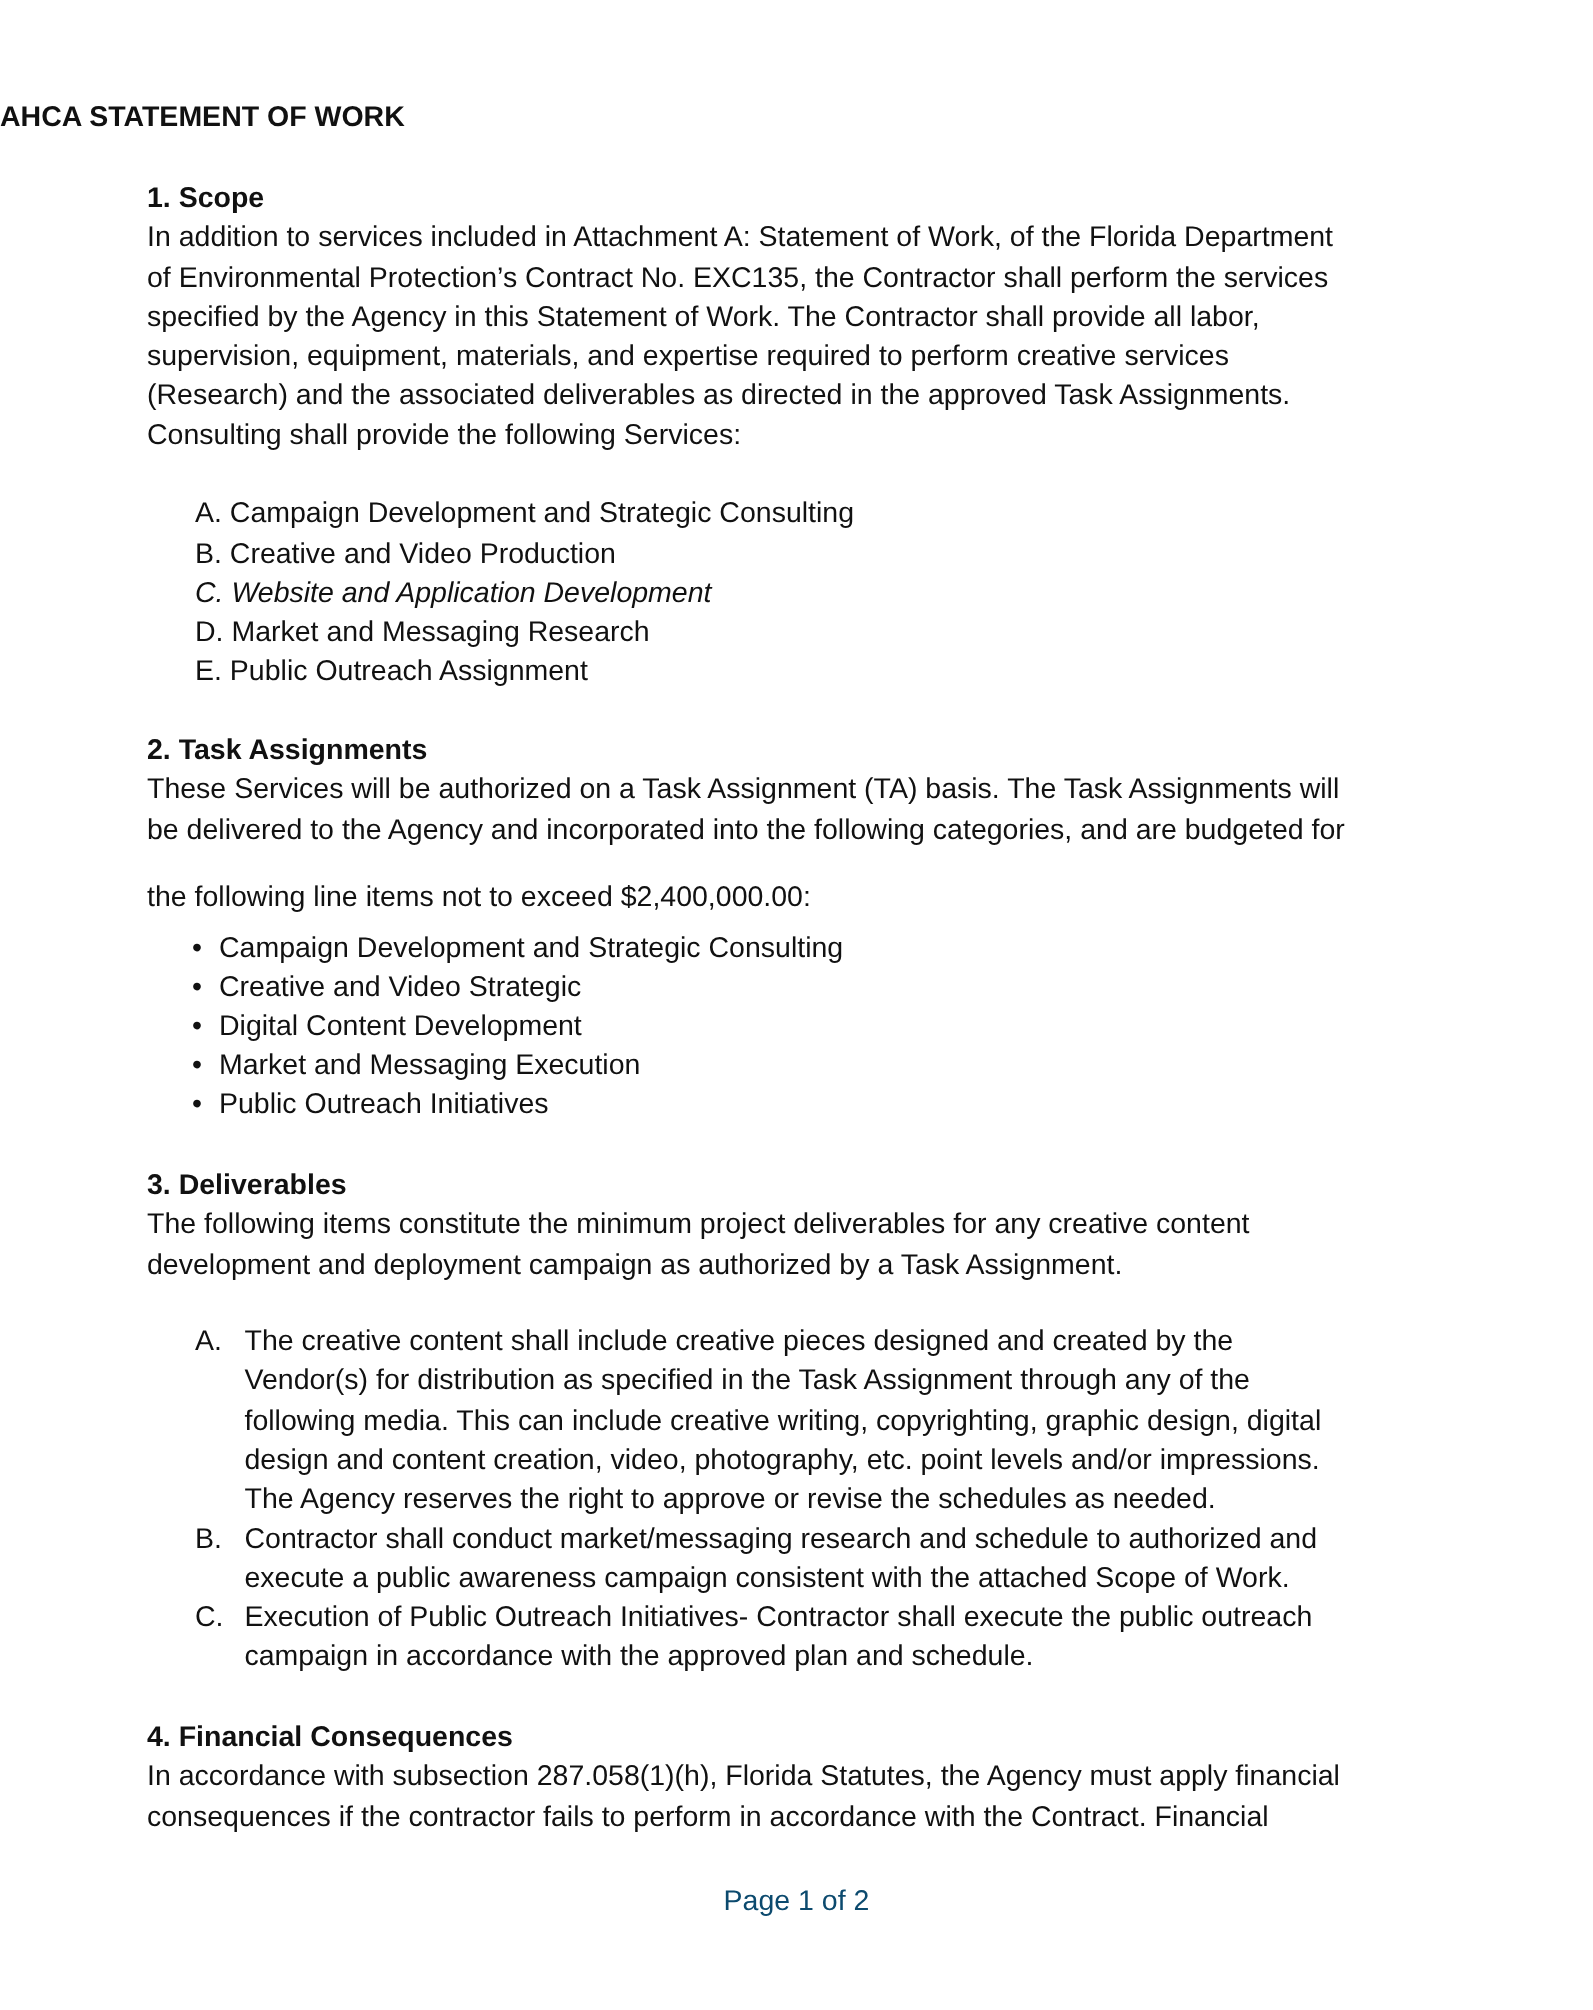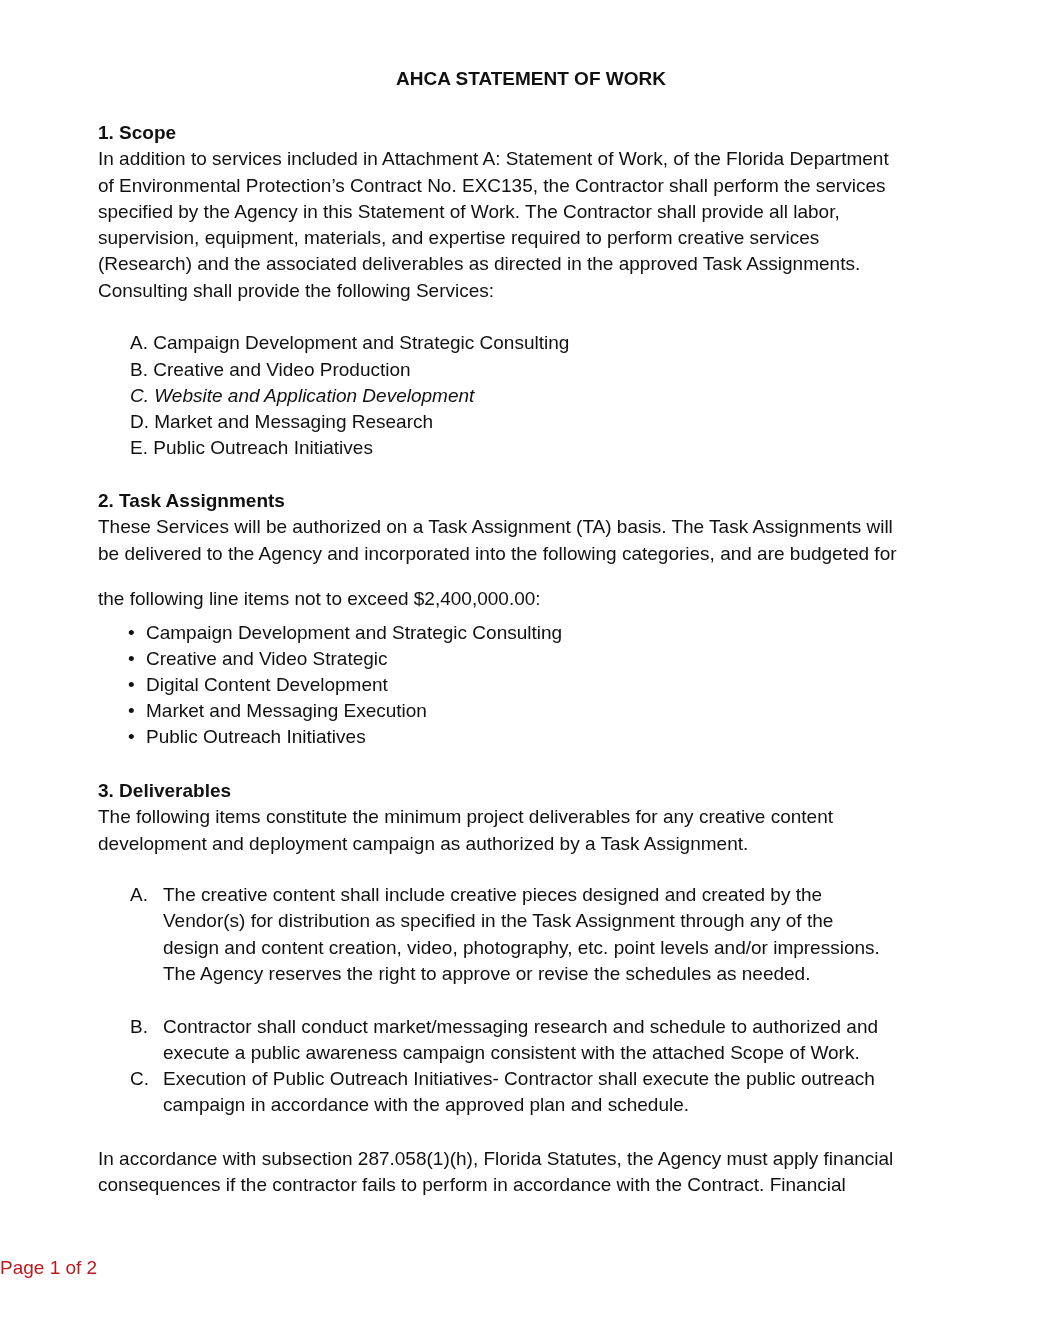--- a/index.html
+++ b/index.html
@@ -2,39 +2,39 @@
 <html><head>
   <meta charset="utf-8">
   <style>
     html, body { margin: 0; padding: 0; background: #ffffff; }
     body {
       width: 1062px; height: 1340px; position: relative; overflow: hidden;
       font-family: "Liberation Sans", sans-serif; color: #111111;
     }
     .page { position: absolute; left: 0; top: 0; width: 1062px; height: 1340px; }
     .title {
-      position: absolute; top: 68px; left: 0; width: 1062px; text-align: center;
+      position: absolute; top: 68px; left: 0; width: 1062px; 
       font-weight: bold; font-size: 19px; letter-spacing: 0;
     }
     .block { position: absolute; left: 98px; width: 860px; font-size: 19px; line-height: 26.3px; }
     .heading { font-weight: bold; }
     .para { margin: 0; }
     .para .ln { display: block; white-space: nowrap; }
     ul.alpha, ul.bullets, ol.deliv { list-style: none; margin: 0; padding: 0; }
     .alpha li { position: absolute; left: 32px; white-space: nowrap; }
     .bullets li { position: absolute; left: 30px; white-space: nowrap; }
     .bullets .dot { position: absolute; left: 0; top: 0; }
     .bullets .txt { position: absolute; left: 18px; top: 0; }
     .deliv li { position: absolute; left: 32px; width: 820px; }
     .deliv .mk { position: absolute; left: 0; top: 0; }
     .deliv .body { position: absolute; left: 33px; top: 0; }
     .deliv .body .ln { display: block; white-space: nowrap; }
     .footer {
-      position: absolute; top: 1257px; left: 0; width: 1062px; text-align: left;
-      font-size: 19px; color: #b91c1c;
+      position: absolute; top: 1257px; left: 0; width: 1062px; text-align: center;
+      font-size: 19px; color: #0c4a6e;
     }
   </style>
 </head>
 <body>
 
 <div class="page">
 
   <div class="title">AHCA STATEMENT OF WORK</div>
 
   <div class="block" style="top:120px;">
@@ -47,21 +47,21 @@
       <span class="ln">(Research) and the associated deliverables as directed in the approved Task Assignments.</span>
       <span class="ln">Consulting shall provide the following Services:</span>
     </p>
   </div>
 
   <ul class="alpha block" style="top:330px; height:140px;">
     <li style="top:27px;">B. Creative and Video Production</li>
     <li style="top:0px;">A. Campaign Development and Strategic Consulting</li>
     <li style="top:53px;font-style:italic;">C. Website and Application Development</li>
     <li style="top:79px;">D. Market and Messaging Research</li>
-    <li style="top:105px;">E. Public Outreach Initiatives</li>
+    <li style="top:105px;">E. Public Outreach Assignment</li>
   </ul>
 
   <div class="block" style="top:488px;">
     <div class="heading">2. Task Assignments</div>
     <p class="para">
       <span class="ln">These Services will be authorized on a Task Assignment (TA) basis. The Task Assignments will</span>
       <span class="ln">be delivered to the Agency and incorporated into the following categories, and are budgeted for</span>
       <span class="ln" style="margin-top:19px;">the following line items not to exceed $2,400,000.00:</span>
     </p>
   </div>
@@ -96,20 +96,21 @@
       <span class="ln">development and deployment campaign as authorized by a Task Assignment.</span>
     </p>
   </div>
 
   <ol class="deliv block" style="top:882px; height:240px;">
     <li style="top:0px;">
       <span class="mk">A.</span>
       <span class="body">
         <span class="ln">The creative content shall include creative pieces designed and created by the</span>
         <span class="ln">Vendor(s) for distribution as specified in the Task Assignment through any of the</span>
+        <span class="ln">following media. This can include creative writing, copyrighting, graphic design, digital</span>
         <span class="ln">design and content creation, video, photography, etc. point levels and/or impressions.</span>
         <span class="ln">The Agency reserves the right to approve or revise the schedules as needed.</span>
       </span>
     </li>
     <li style="top:132px;">
       <span class="mk">B.</span>
       <span class="body">
         <span class="ln">Contractor shall conduct market/messaging research and schedule to authorized and</span>
         <span class="ln">execute a public awareness campaign consistent with the attached Scope of Work.</span>
       </span>
@@ -117,20 +118,21 @@
     <li style="top:184px;">
       <span class="mk">C.</span>
       <span class="body">
         <span class="ln">Execution of Public Outreach Initiatives- Contractor shall execute the public outreach</span>
         <span class="ln">campaign in accordance with the approved plan and schedule.</span>
       </span>
     </li>
   </ol>
 
   <div class="block" style="top:1146px;">
+    <div class="heading">4. Financial Consequences</div>
     <p class="para">
       <span class="ln">In accordance with subsection 287.058(1)(h), Florida Statutes, the Agency must apply financial</span>
       <span class="ln">consequences if the contractor fails to perform in accordance with the Contract. Financial</span>
     </p>
   </div>
 
   <div class="footer">Page 1 of 2</div>
 </div>
 
 </body></html>

